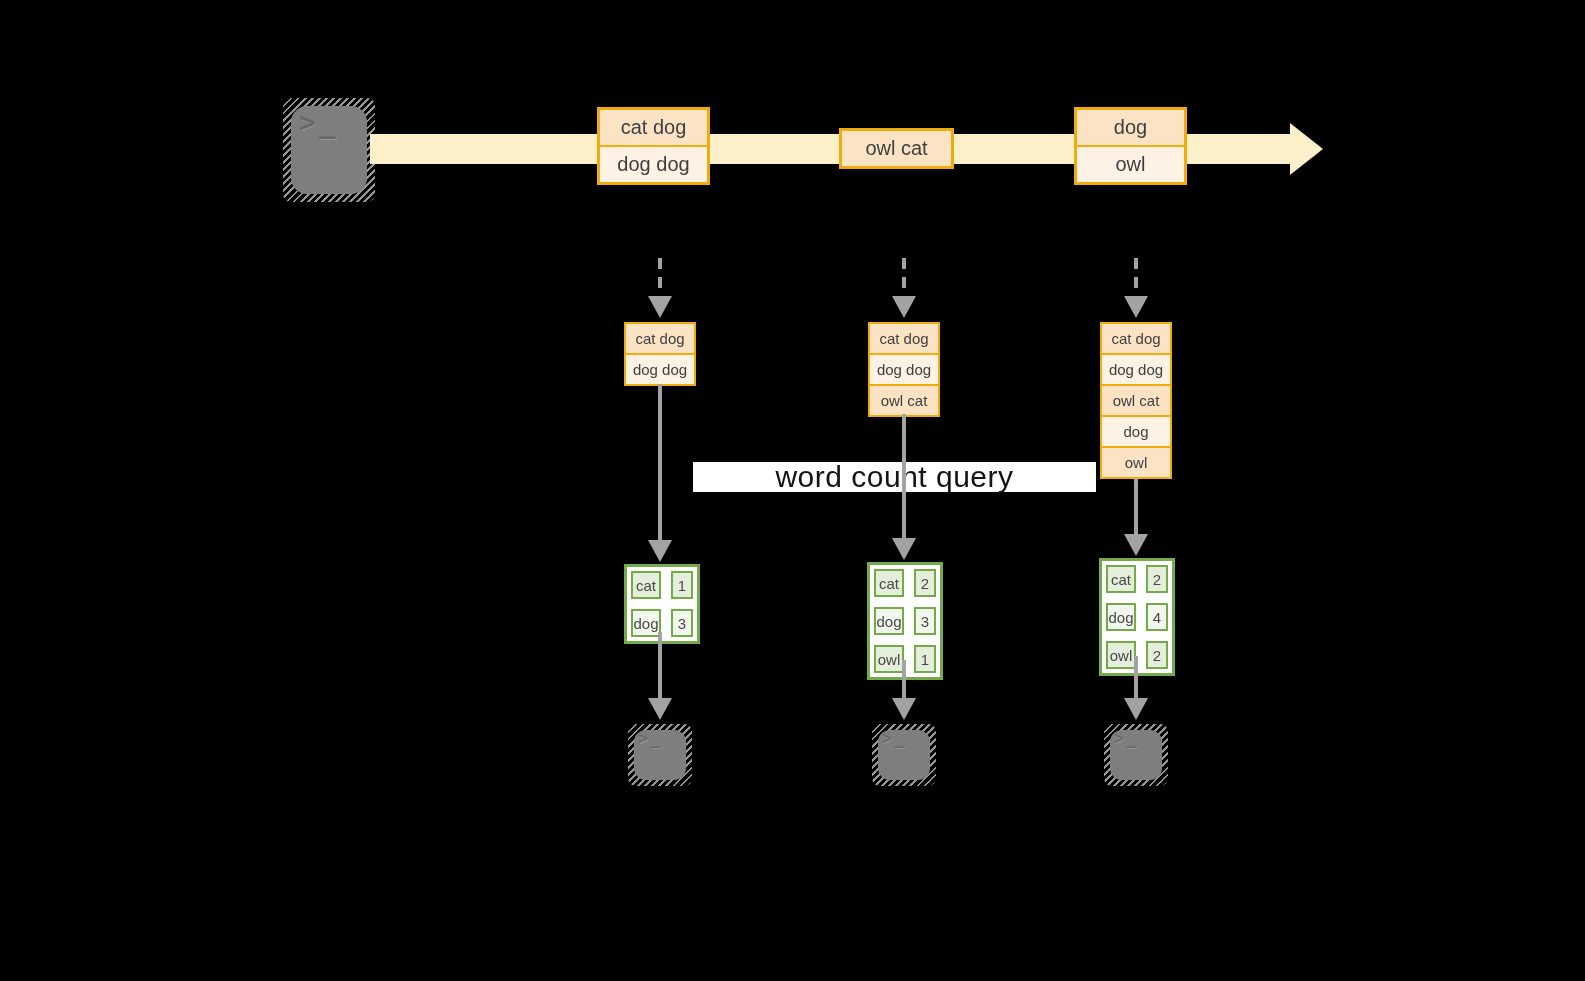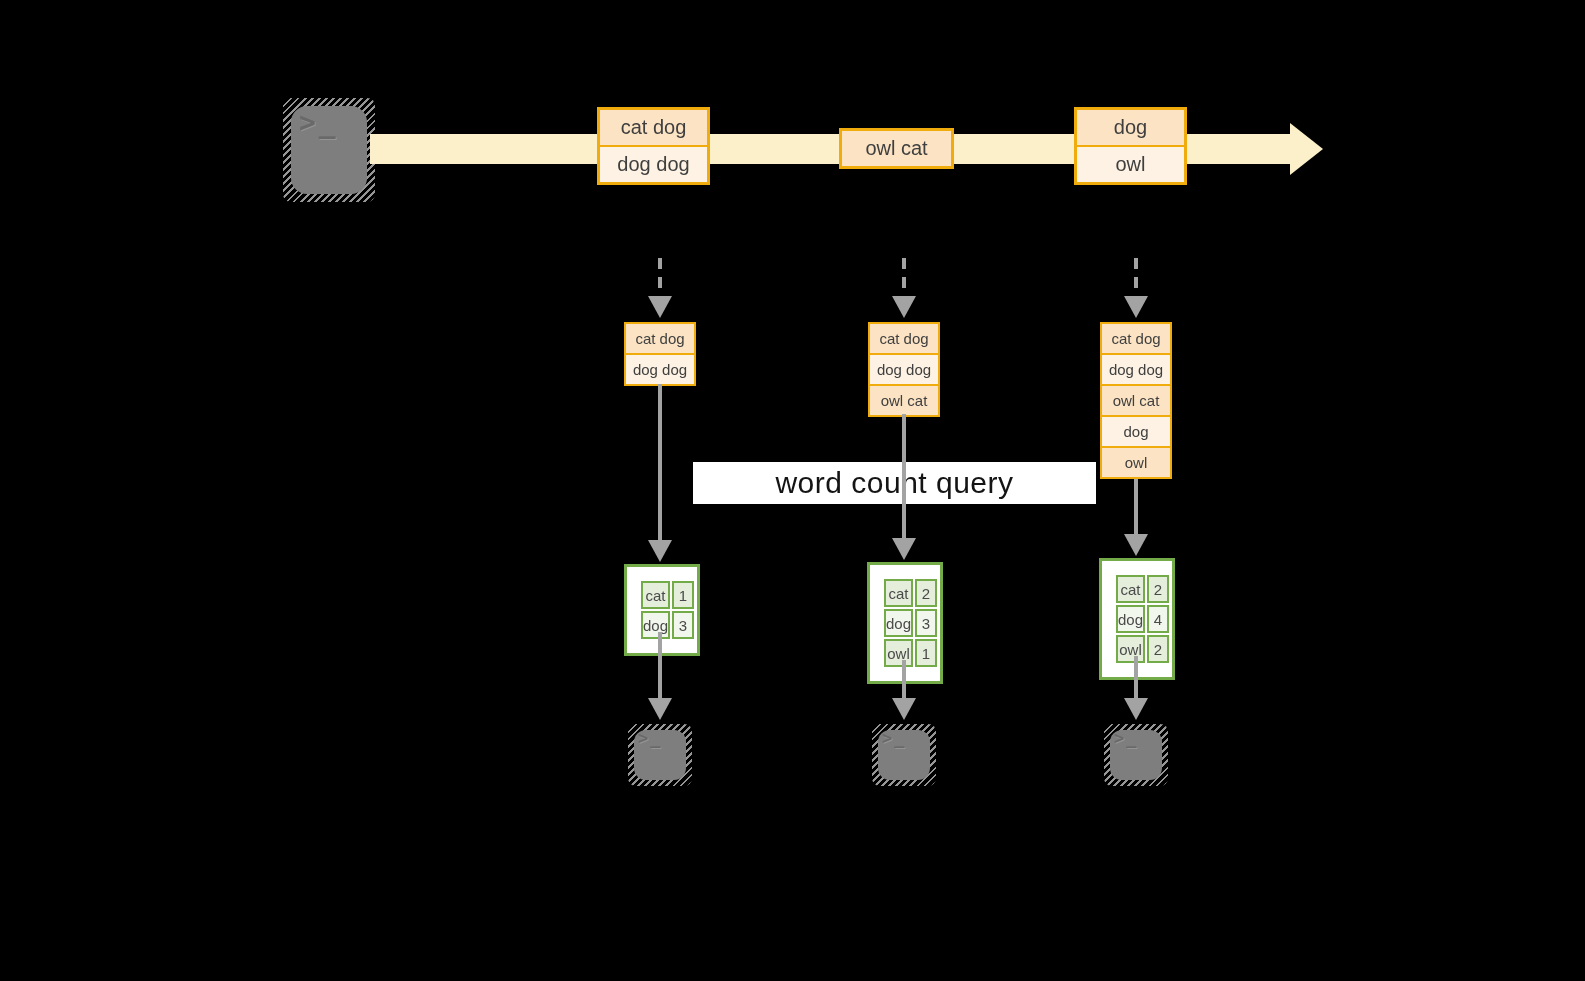--- a/index.html
+++ b/index.html
@@ -54,30 +54,30 @@
 
   
   .dash-line { position:absolute; width:4px; height:40px; top:258px;
                background:repeating-linear-gradient(180deg, #A3A3A3 0 11px, rgba(0,0,0,0) 11px 19px); }
   .solid-line { position:absolute; width:4px; background:#A3A3A3; z-index:3; }
   .head-down { position:absolute; width:0; height:0; z-index:3;
                border-top:22px solid #A3A3A3; border-left:12px solid transparent; border-right:12px solid transparent; }
 
   
   .counts { position:absolute; width:76px; border:3px solid #74AB49; background:#FFFFFF;
-            padding:14px; display:grid; grid-template-columns:1fr 22px; gap:2px; z-index:1; }
+            padding:4px; display:grid; grid-template-columns:1fr 22px; gap:10px; z-index:1; }
   .counts .cell {
     border:2px solid #74AB49; height:28px;
     display:flex; align-items:center; justify-content:center;
     font-size:15px; color:#4A4A4A; background:#F1F7EC;
   }
   .counts .cell:nth-child(4n+1), .counts .cell:nth-child(4n+2) { background:#E4EEDB; }
 
   
-  .query-band { position:absolute; left:693px; top:462px; width:403px; height:42px; background:#FFFFFF; z-index:2; }
+  .query-band { position:absolute; left:693px; top:462px; width:403px; height:30px; background:#FFFFFF; z-index:2; }
   .query-band span {
     position:absolute; inset:0; z-index:4;
     display:flex; align-items:center; justify-content:center;
     font-size:30px; font-weight:300; color:#141414; letter-spacing:.5px;
   }
 </style>
 </head>
 <body>
 
 <div id="stage">

